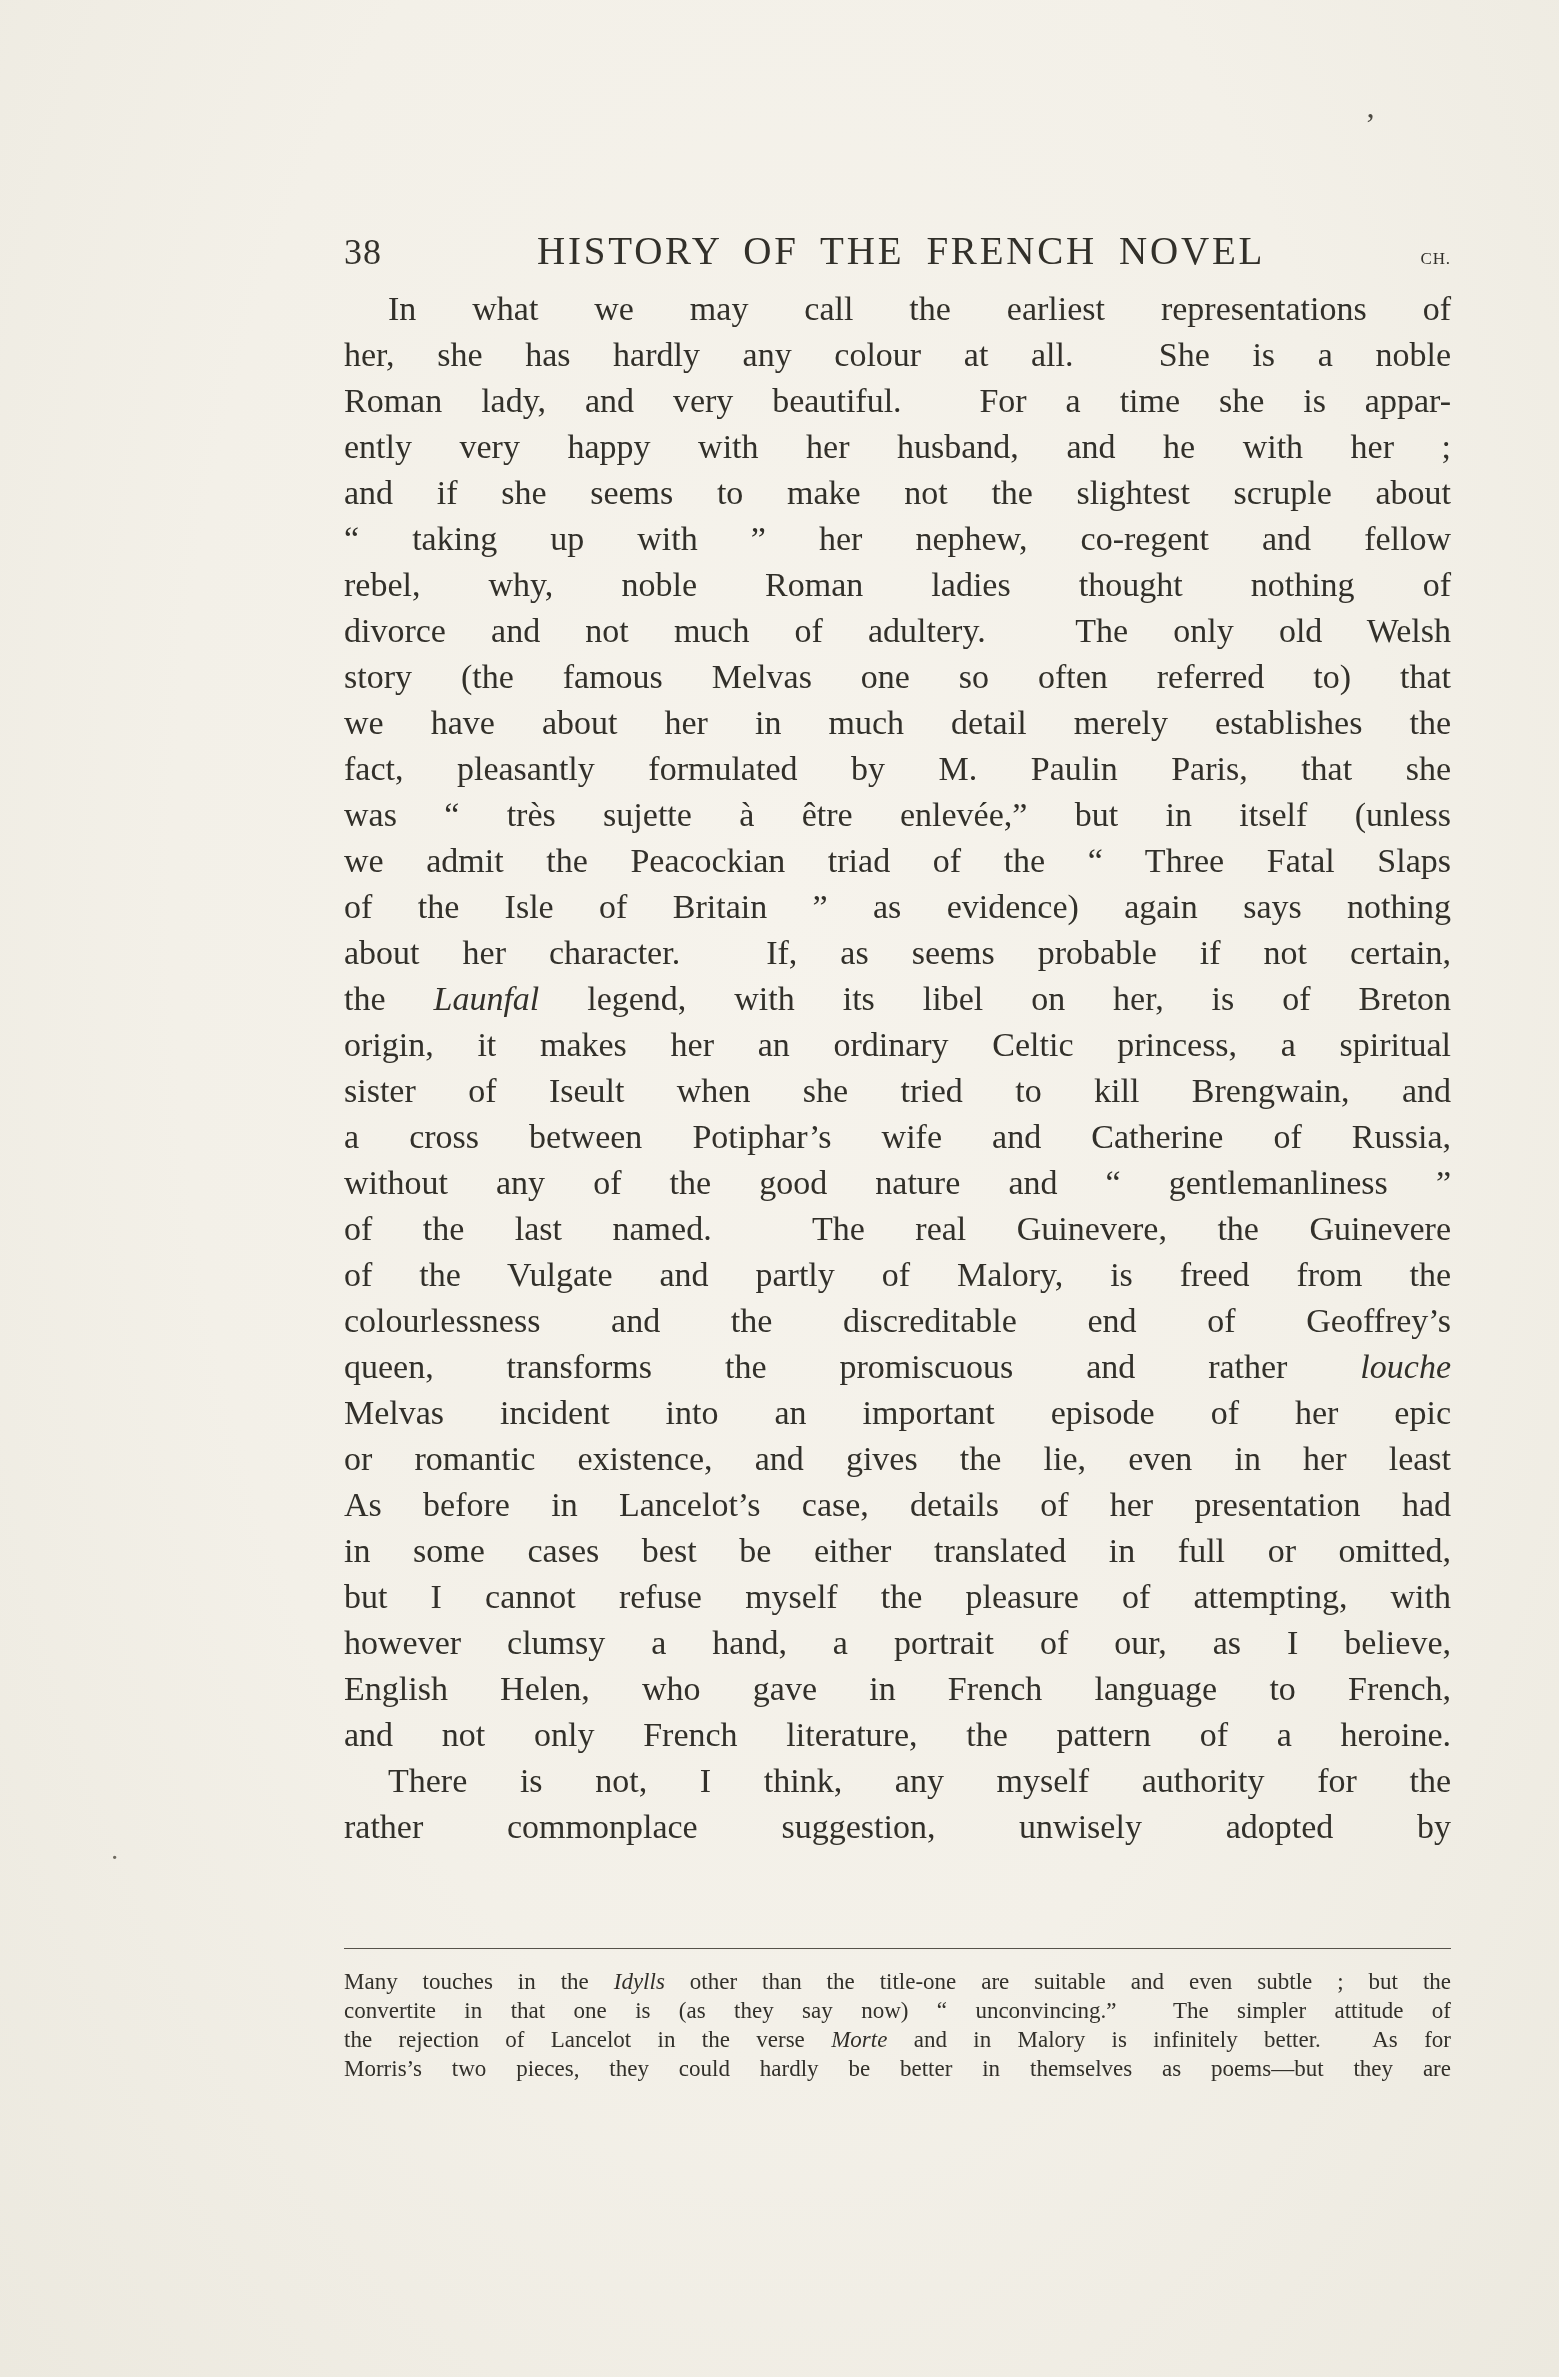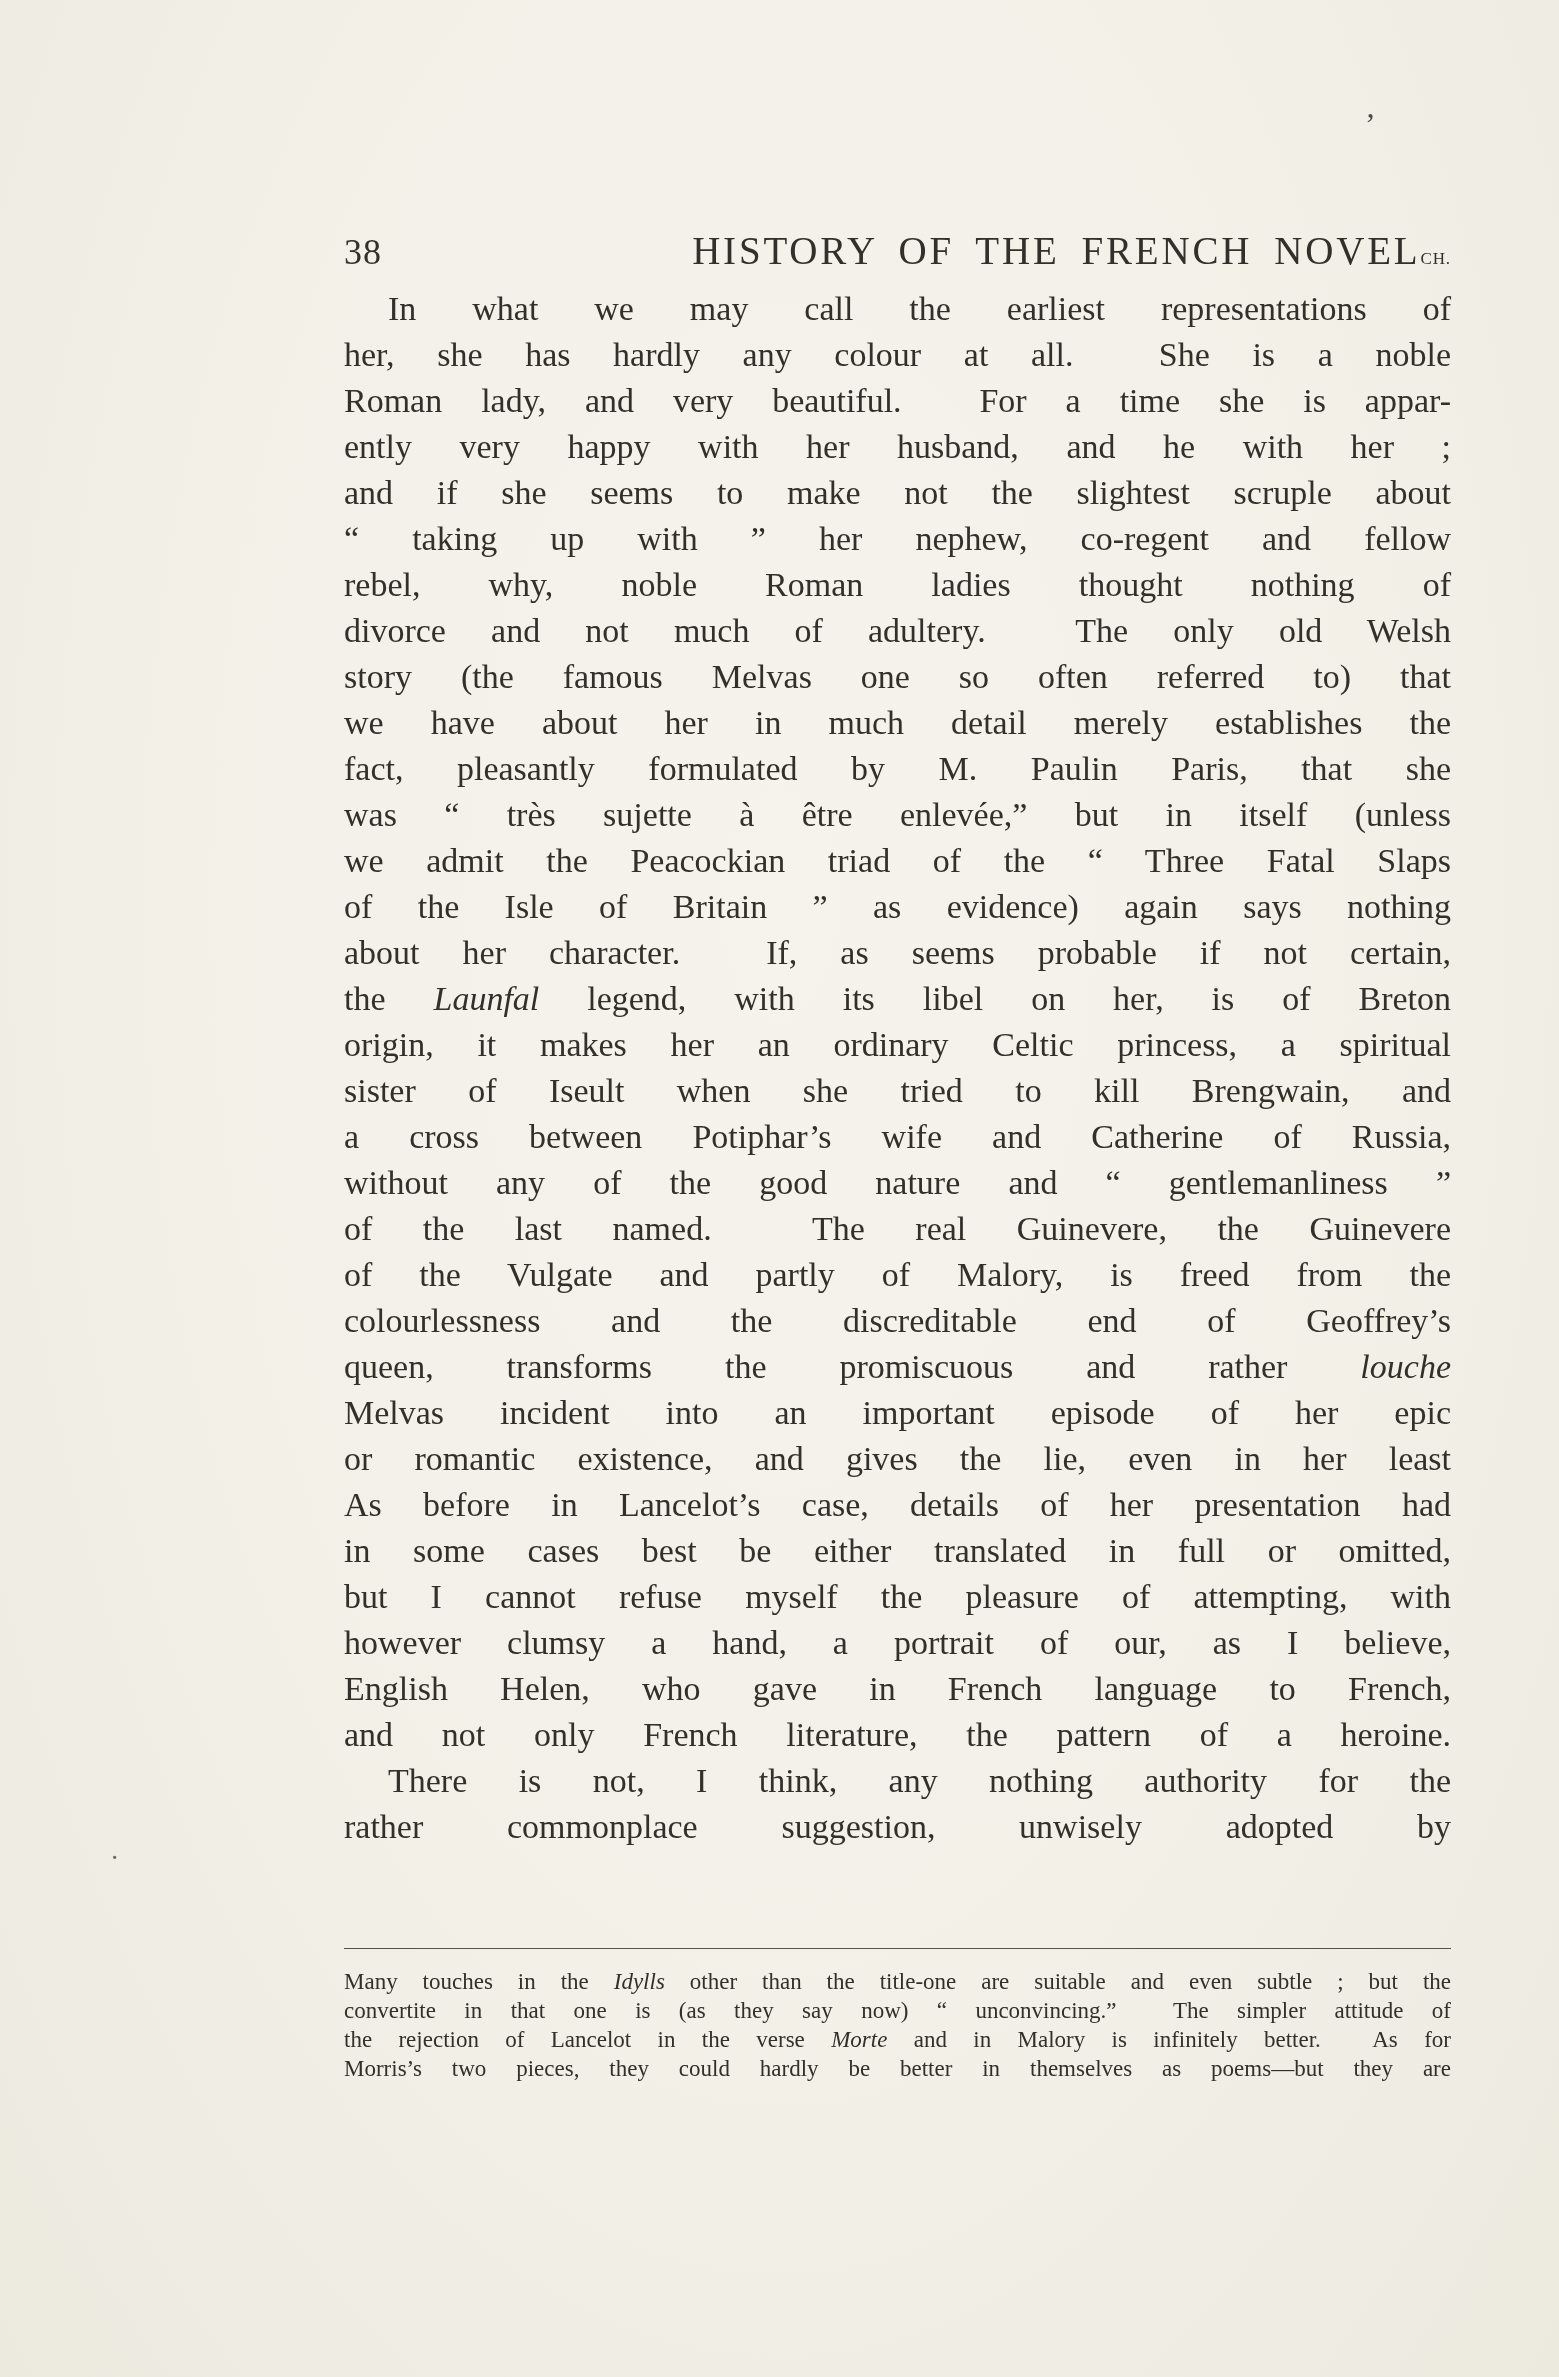--- a/index.html
+++ b/index.html
@@ -10,21 +10,21 @@
     overflow: hidden;
     background: radial-gradient(ellipse at 50% 38%, #f6f3ec 0%, #f3f0e8 55%, #ece9df 100%);
     font-family: "Liberation Serif", "DejaVu Serif", serif;
     color: #32302a;
   }
   .textblock { position: absolute; left: 344px; width: 1107px; }
 
   .header { top: 228px; display: flex; align-items: baseline; }
   .pagenum { font-size: 36px; letter-spacing: 0.9px; }
   .running-title {
-    flex: 1; text-align: right;
+    flex: 1; text-align: center;
     font-size: 39px; letter-spacing: 2.8px; word-spacing: 9.5px;
     white-space: nowrap;
   }
   .ch-marker { font-size: 17px; letter-spacing: 0.9px; }
 
   .bodytext { top: 286px; font-size: 34px; line-height: 46px; font-family: Liberation Serif, serif; }
   .para { margin: 0; }
   .bline { text-align: justify; text-align-last: justify; }
   .bline.indent { text-indent: 44px; }
 
@@ -86,21 +86,21 @@
         <div class="bline">Melvas incident into an important episode of her epic</div>
         <div class="bline">or romantic existence, and gives the lie, even in her least</div>
         <div class="bline">As before in Lancelot’s case, details of her presentation had</div>
         <div class="bline">in some cases best be either translated in full or omitted,</div>
         <div class="bline">but I cannot refuse myself the pleasure of attempting, with</div>
         <div class="bline">however clumsy a hand, a portrait of our, as I believe,</div>
         <div class="bline">English Helen, who gave in French language to French,</div>
         <div class="bline">and not only French literature, the pattern of a heroine.</div>
       </div>
       <div class="para">
-        <div class="bline indent">There is not, I think, any nothing authority for the</div>
+        <div class="bline indent">There is not, I think, any myself authority for the</div>
         <div class="bline">rather commonplace suggestion, unwisely adopted by</div>
       </div>
     </div>
 
   <div class="footrule"></div>
 
   <div class="textblock footnote">
       <div class="para">
         <div class="fline">Many touches in the <em>Idylls</em> other than the title-one are suitable and even subtle ; but the</div>
         <div class="fline">convertite in that one is (as they say now) “ unconvincing.”&nbsp; The simpler attitude of</div>

